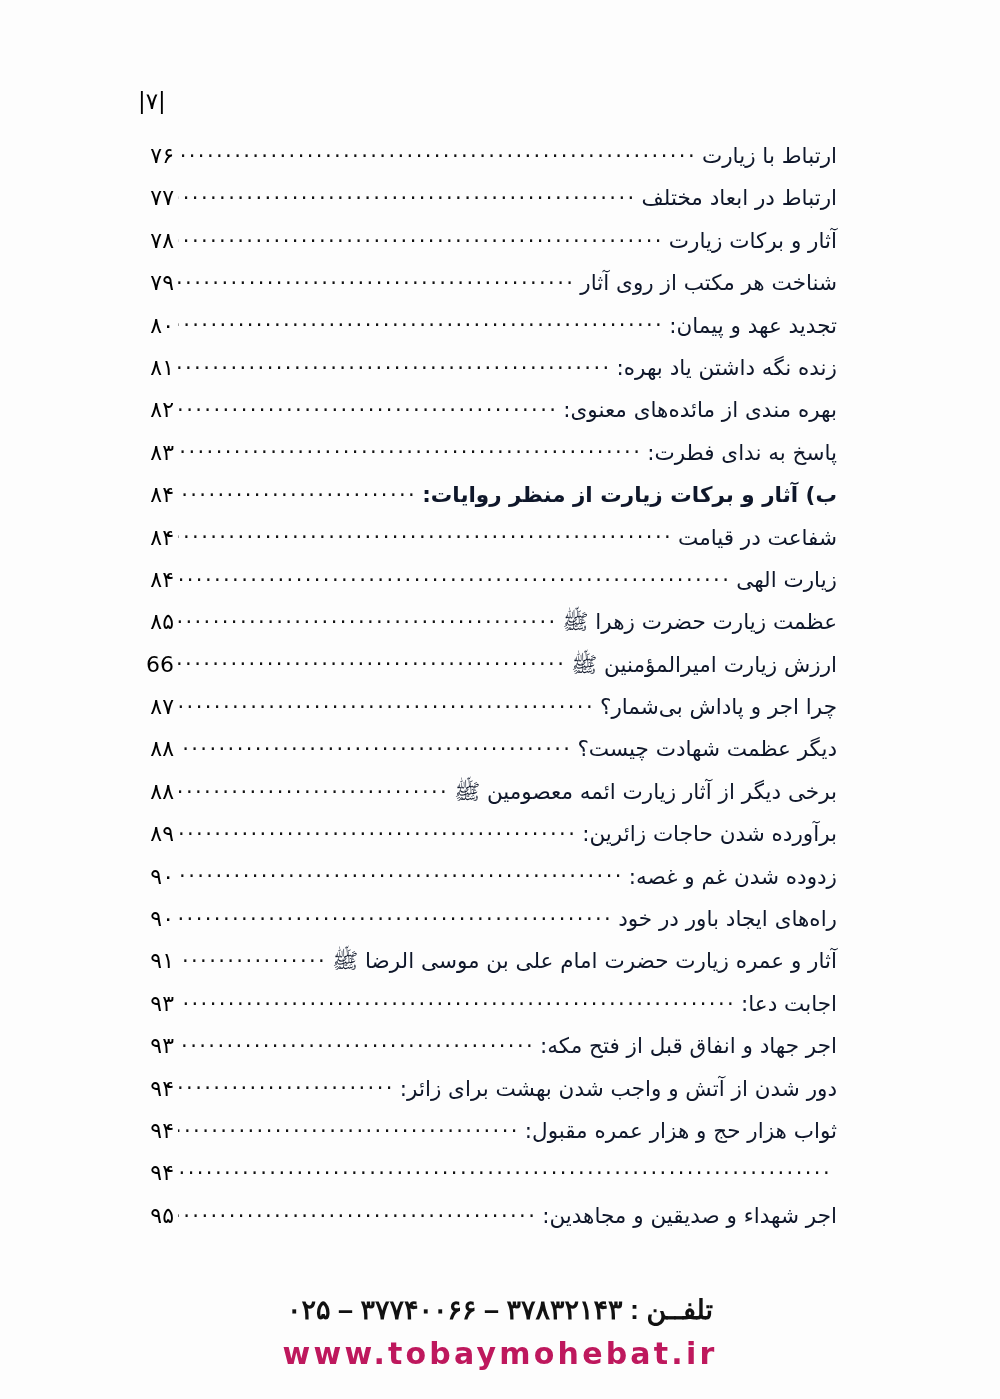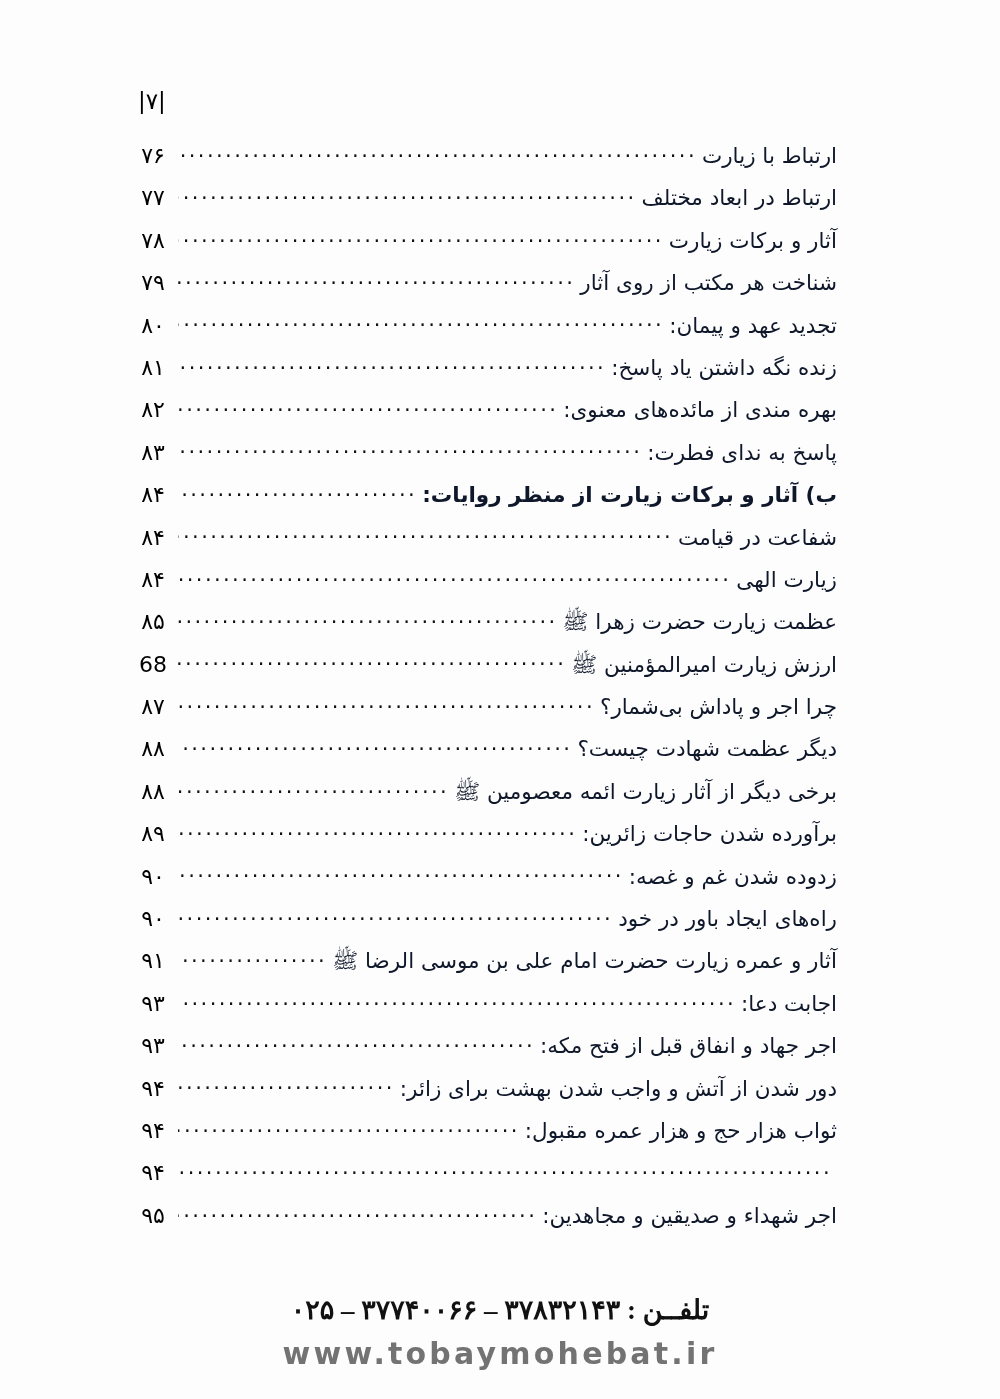--- a/index.html
+++ b/index.html
@@ -86,47 +86,47 @@
     white-space: nowrap;
     font-family: "DejaVu Sans", "Liberation Sans", sans-serif;
   }
 
   .toc-page {
     flex: 0 0 auto;
     font-size: 22px;
     direction: rtl;
     color: #000;
     min-width: 42px;
-    text-align: center;
+    text-align: right;
     font-family: "DejaVu Sans", "Liberation Sans", sans-serif;
   }
 
   
   .footer {
     position: absolute;
     left: 0;
     right: 0;
     bottom: 28px;
     text-align: center;
   }
   .footer-phone {
     font-size: 27px;
     font-weight: bold;
     letter-spacing: 1.5px;
     color: #111;
     direction: rtl;
     margin-bottom: 10px;
-    font-family: Liberation Serif, serif;
+    font-family: Liberation Sans, sans-serif;
   }
   .footer-site {
     font-size: 30px;
     font-weight: bold;
     letter-spacing: 3.2px;
     direction: ltr;
-    color: #737373;
+    color: #be185d;
     font-family: "DejaVu Sans", "Liberation Sans", sans-serif;
   }
 </style>
 </head>
 <body>
 
 <div class="page">
 
   <div class="folio">|۷|</div>
 
@@ -150,21 +150,21 @@
         <span class="toc-title">شناخت هر مکتب از روی آثار</span>
         <span class="leader"></span>
         <span class="toc-page">۷۹</span>
       </div>
       <div class="toc-row">
         <span class="toc-title">تجدید عهد و پیمان:</span>
         <span class="leader"></span>
         <span class="toc-page">۸۰</span>
       </div>
       <div class="toc-row">
-        <span class="toc-title">زنده نگه داشتن یاد پاسخ:</span>
+        <span class="toc-title">زنده نگه داشتن یاد بهره:</span>
         <span class="leader"></span>
         <span class="toc-page">۸۱</span>
       </div>
       <div class="toc-row">
         <span class="toc-title">بهره مندی از مائده‌های معنوی:</span>
         <span class="leader"></span>
         <span class="toc-page">۸۲</span>
       </div>
       <div class="toc-row">
         <span class="toc-title">پاسخ به ندای فطرت:</span>
@@ -187,21 +187,21 @@
         <span class="toc-page">۸۴</span>
       </div>
       <div class="toc-row">
         <span class="toc-title">عظمت زیارت حضرت زهرا ﷺ</span>
         <span class="leader"></span>
         <span class="toc-page">۸۵</span>
       </div>
       <div class="toc-row">
         <span class="toc-title">ارزش زیارت امیرالمؤمنین ﷺ</span>
         <span class="leader"></span>
-        <span class="toc-page">68</span>
+        <span class="toc-page">66</span>
       </div>
       <div class="toc-row">
         <span class="toc-title">چرا اجر و پاداش بی‌شمار؟</span>
         <span class="leader"></span>
         <span class="toc-page">۸۷</span>
       </div>
       <div class="toc-row">
         <span class="toc-title">دیگر عظمت شهادت چیست؟</span>
         <span class="leader"></span>
         <span class="toc-page">۸۸</span>

